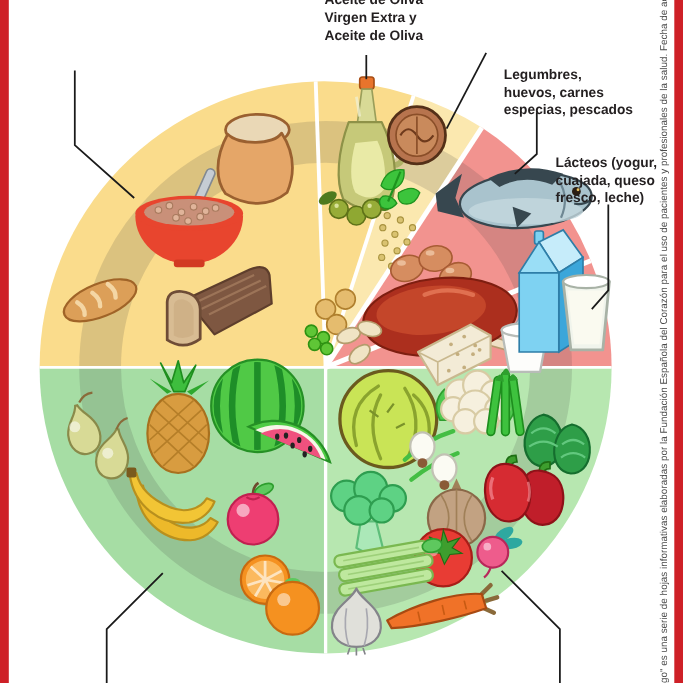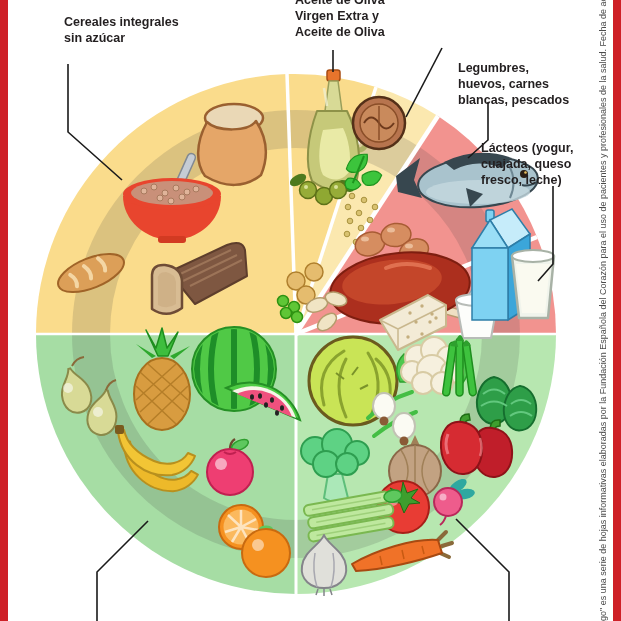--- a/index.html
+++ b/index.html
@@ -5,21 +5,21 @@
   html,body{margin:0;padding:0;background:#fff;}
   .page{position:relative;width:621px;height:621px;overflow:hidden;background:#fff;
         font-family:"Liberation Sans",sans-serif;}
   .wheel-svg{position:absolute;left:0;top:0;}
   .callout-label{position:absolute;font-weight:bold;font-size:12.5px;line-height:16px;
                  color:#231F20;white-space:pre-line;letter-spacing:0;}
   .label-cereals{left:64px;top:14px;}
   .label-olive{left:295px;top:-8px;}
   .label-nuts{left:412px;top:19px;}
   .label-proteins{left:458px;top:60px;}
-  .label-dairy{left:481px;top:140px;}
+  .label-dairy{left:505px;top:140px;}
   .vertical-note{position:absolute;left:596px;top:621px;width:621px;height:16px;
                  transform:rotate(-90deg);transform-origin:0 0;
                  font-size:9px;line-height:15px;color:#4A4A4A;white-space:nowrap;
                  overflow:hidden;}
 </style>
 </head>
 <body>
 
 <div class="page">
 
@@ -400,27 +400,25 @@
     <polyline points="488,102 488,140 468,158"></polyline>
     <polyline points="553,186 553,264 538,281"></polyline>
     <polyline points="148,521 97,572 97,621"></polyline>
     <polyline points="456,519 509,572 509,621"></polyline>
   </g>
 
   <rect x="0" y="0" width="8" height="621" fill="#CE2027"></rect>
   <rect x="613" y="0" width="8" height="621" fill="#CE2027"></rect>
 </svg>
 
-<div class="callout-label label-cereals">Cereales integrales
-sin azúcar</div>
 <div class="callout-label label-olive">Aceite de Oliva
 Virgen Extra y
 Aceite de Oliva</div>
 <div class="callout-label label-proteins">Legumbres,
 huevos, carnes
-blancas, pescados</div>
+especias, pescados</div>
 <div class="callout-label label-dairy">Lácteos (yogur,
 cuajada, queso
 fresco, leche)</div>
 
 <div class="vertical-note">go" es una serie de hojas informativas elaboradas por la Fundación Española del Corazón para el uso de pacientes y profesionales de la salud. Fecha de actualiza</div>
 
 </div>
 
 </body></html>

